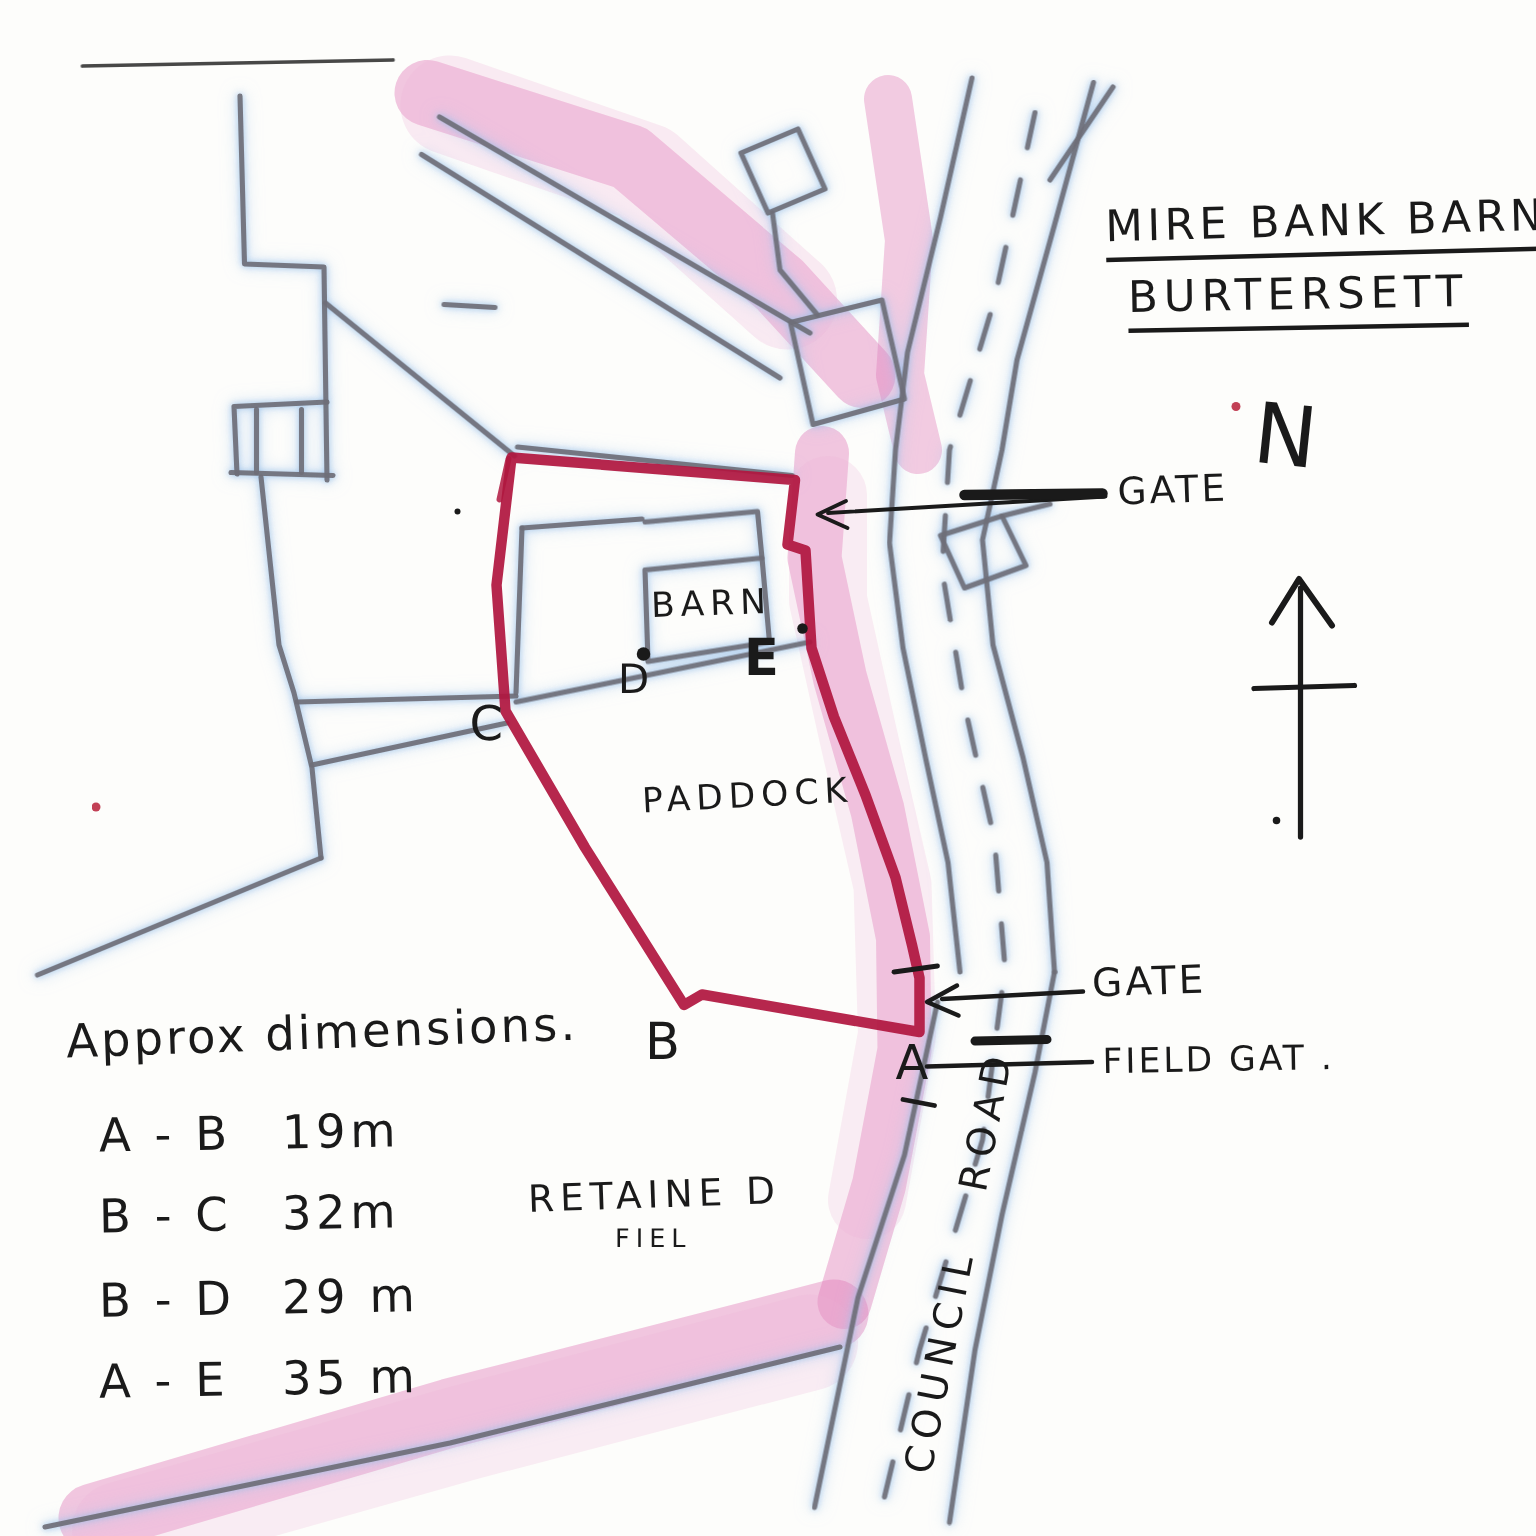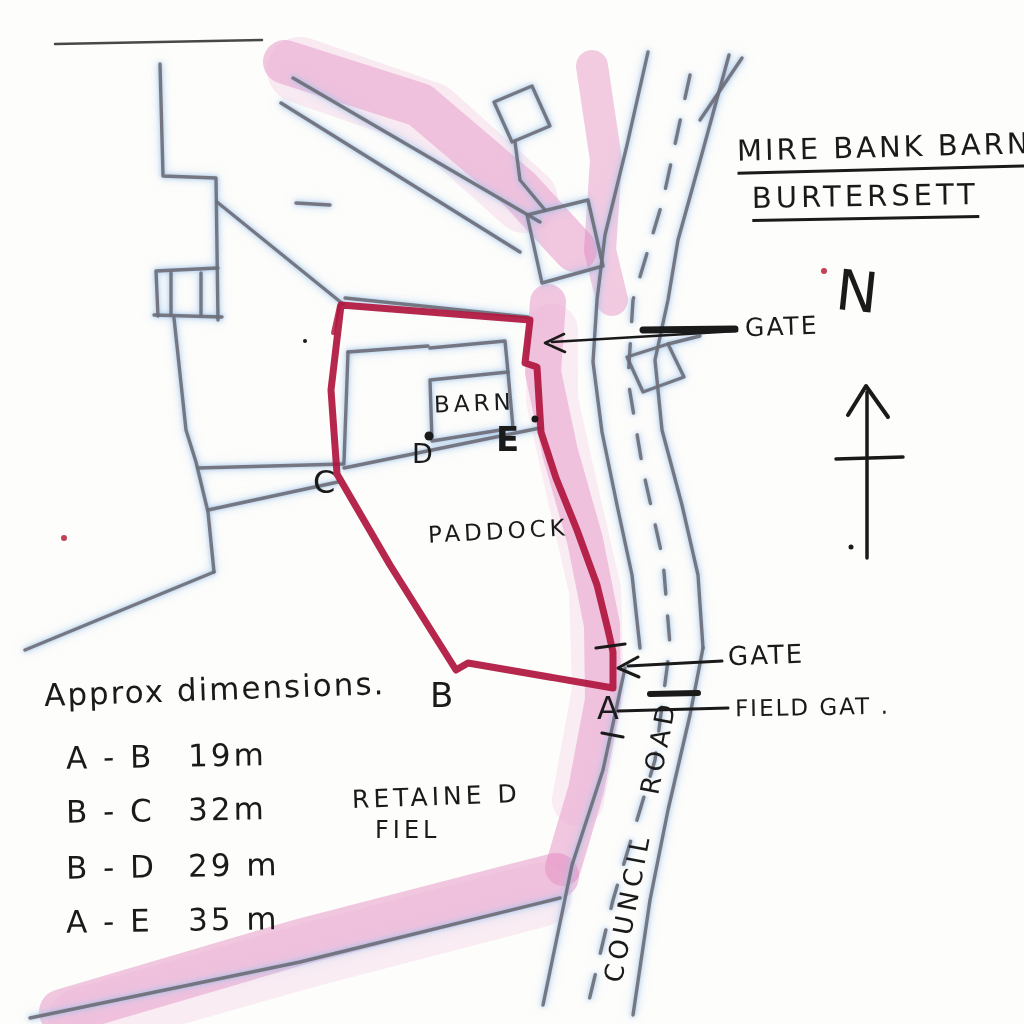--- a/index.html
+++ b/index.html
@@ -129,21 +129,21 @@
 
   <div class="lbl" style="left:836px;top:264px;font-size:56px;transform:rotate(6deg);">N</div>
 
   <div class="lbl hand" style="left:745px;top:314px;font-size:25px;transform:rotate(-2deg);">GATE</div>
   <div class="lbl hand" style="left:728px;top:642px;font-size:26px;transform:rotate(-2deg);">GATE</div>
   <div class="lbl hand" style="left:735px;top:696px;font-size:23px;transform:rotate(-1deg);">FIELD GAT .</div>
 
   <div class="lbl" style="left:434px;top:392px;font-size:23px;letter-spacing:4px;transform:rotate(-2deg);">BARN</div>
   <div class="lbl" style="left:428px;top:520px;font-size:23px;letter-spacing:4px;transform:rotate(-3deg);">PADDOCK</div>
   <div class="lbl" style="left:352px;top:784px;font-size:25px;letter-spacing:4px;transform:rotate(-2deg);">RETAINE D</div>
-  <div class="lbl" style="left:375px;top:818px;font-size:24px;letter-spacing:4px;">FIEL</div>
+  <div class="lbl" style="left:410px;top:818px;font-size:17px;letter-spacing:4px;">FIEL</div>
   <div class="lbl" style="left:460px;top:828px;width:360px;text-align:center;font-size:26px;letter-spacing:5px;word-spacing:26px;transform:rotate(-79deg);">COUNCIL ROAD</div>
 
   <div class="lbl" style="left:597px;top:692px;font-size:32px;">A</div>
   <div class="lbl" style="left:430px;top:678px;font-size:34px;">B</div>
   <div class="lbl" style="left:313px;top:466px;font-size:32px;">C</div>
   <div class="lbl" style="left:412px;top:440px;font-size:27px;">D</div>
   <div class="lbl" style="left:496px;top:422px;font-size:34px;font-weight:bold;">E</div>
 
   <div class="lbl" style="left:44px;top:674px;font-size:31px;letter-spacing:2px;transform:rotate(-2deg);">Approx dimensions.</div>
   <div class="dimrow" style="left:66px;top:738px;transform:rotate(-1deg);">

